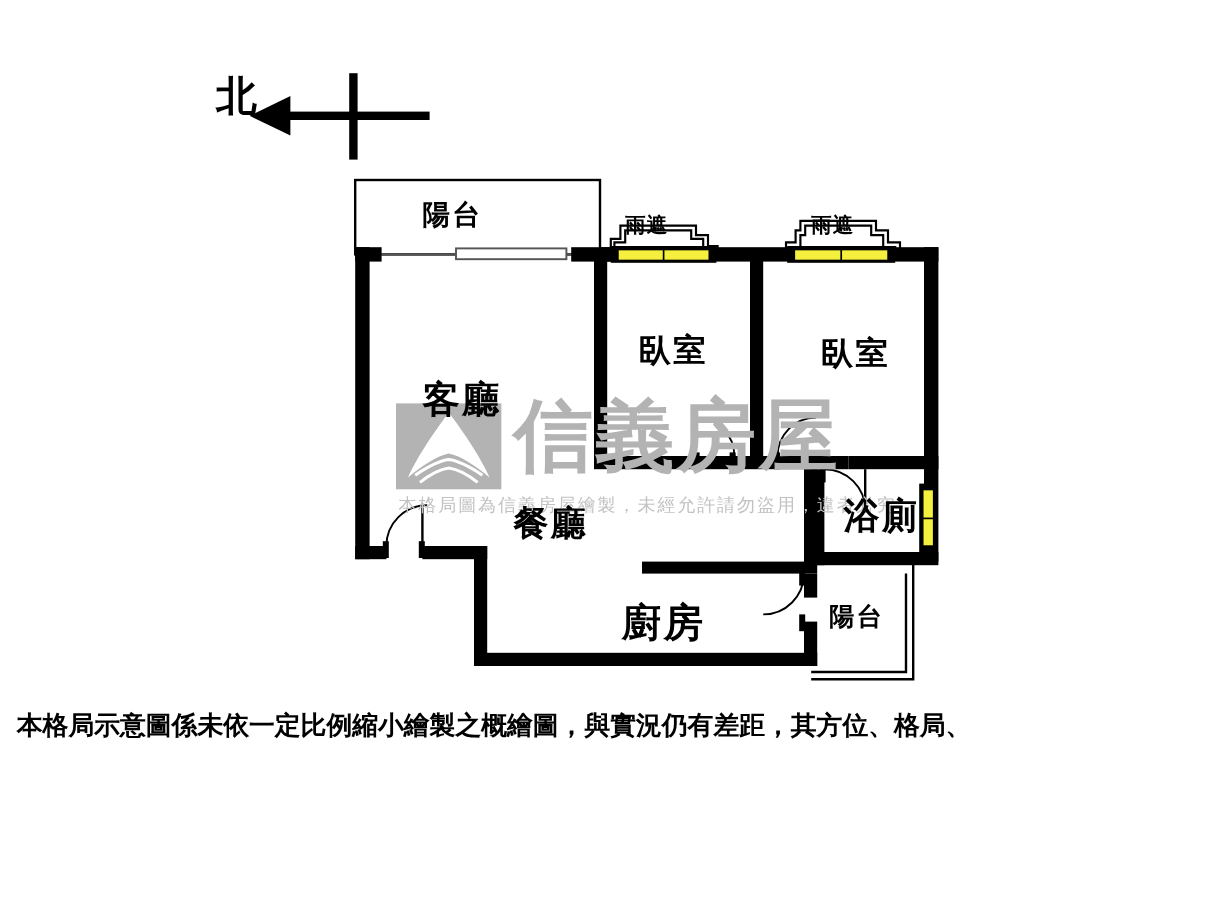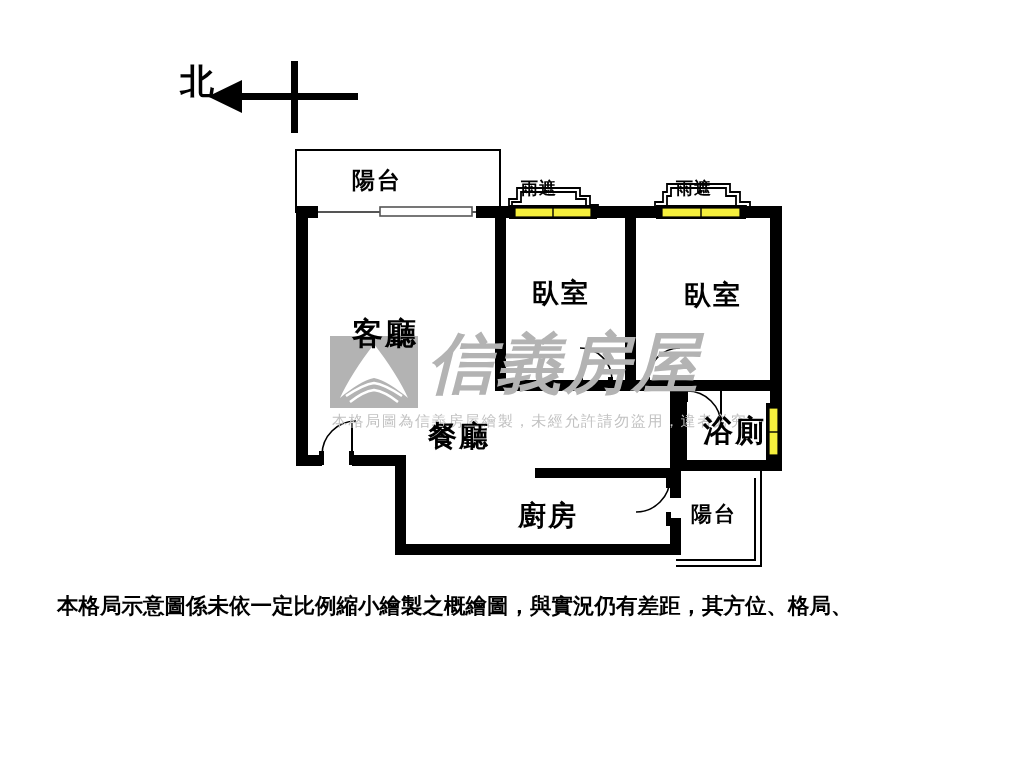--- a/index.html
+++ b/index.html
@@ -34,37 +34,37 @@
     text-align:center;
   }
 
   
   .wm{position:absolute;left:330px;top:336px;width:372px;height:92px;pointer-events:none;}
   .wm-mark{position:absolute;left:0;top:0;}
   .wm-text{
     position:absolute;left:98px;top:-6px;
     font-family:"DejaVu Serif","Liberation Serif",serif;
     font-size:66px;font-weight:700;color:#b3b3b3;
-    letter-spacing:2px;line-height:1;white-space:nowrap;font-style:italic;
+    letter-spacing:2px;line-height:1;white-space:nowrap;
   }
   .wm-sub{
     position:absolute;left:2px;top:76px;
     font-family:Liberation Mono, monospace;
     font-size:15px;color:#c2c2c2;letter-spacing:1.6px;white-space:nowrap;
   }
 
   
   .disclaimer{
     position:absolute;left:14px;top:592px;width:996px;
     font-family:"DejaVu Serif","Liberation Serif",serif;
     font-size:21.5px;font-weight:700;color:#000;
     line-height:1.33;letter-spacing:0px;
     text-align:justify;
   }
-  .disclaimer div{white-space:nowrap;margin-left:43px;}
+  .disclaimer div{white-space:nowrap;}
 </style>
 </head>
 <body>
 
 <div id="stage">
 
   <div class="north-wrap">
     <div class="north-char">北</div>
     <svg class="north-svg" width="230" height="80" viewBox="0 0 230 80">
 
@@ -202,21 +202,21 @@
     <div class="wm-text">信義房屋</div>
     <div class="wm-sub">本格局圖為信義房屋繪製，未經允許請勿盜用，違者必究</div>
   </div>
 
   <div class="rlabel" style="left:352px;top:168px;font-size:23px;">陽台</div>
   <div class="rlabel" style="left:352px;top:275px;font-size:31px;margin-top:43px;">客廳</div>
   <div class="rlabel" style="left:532px;top:279px;font-size:27px;">臥室</div>
   <div class="rlabel" style="left:684px;top:281px;font-size:27px;">臥室</div>
   <div class="rlabel" style="left:703px;top:416px;font-size:30px;">浴廁</div>
   <div class="rlabel" style="left:428px;top:422px;font-size:29px;">餐廳</div>
-  <div class="rlabel" style="left:518px;top:502px;font-size:28px;">廚房</div>
+  <div class="rlabel" style="left:518px;top:502px;font-size:33px;">廚房</div>
   <div class="rlabel" style="left:691px;top:503px;font-size:21px;">陽台</div>
 
   <div class="rlabel" style="left:521px;top:180px;font-size:17px;letter-spacing:1px;">雨遮</div>
   <div class="rlabel" style="left:676px;top:180px;font-size:17px;letter-spacing:1px;">雨遮</div>
 
   <div class="disclaimer">
     <div>本格局示意圖係未依一定比例縮小繪製之概繪圖，與實況仍有差距，其方位、格局、</div>
   </div>
 
 </div>

